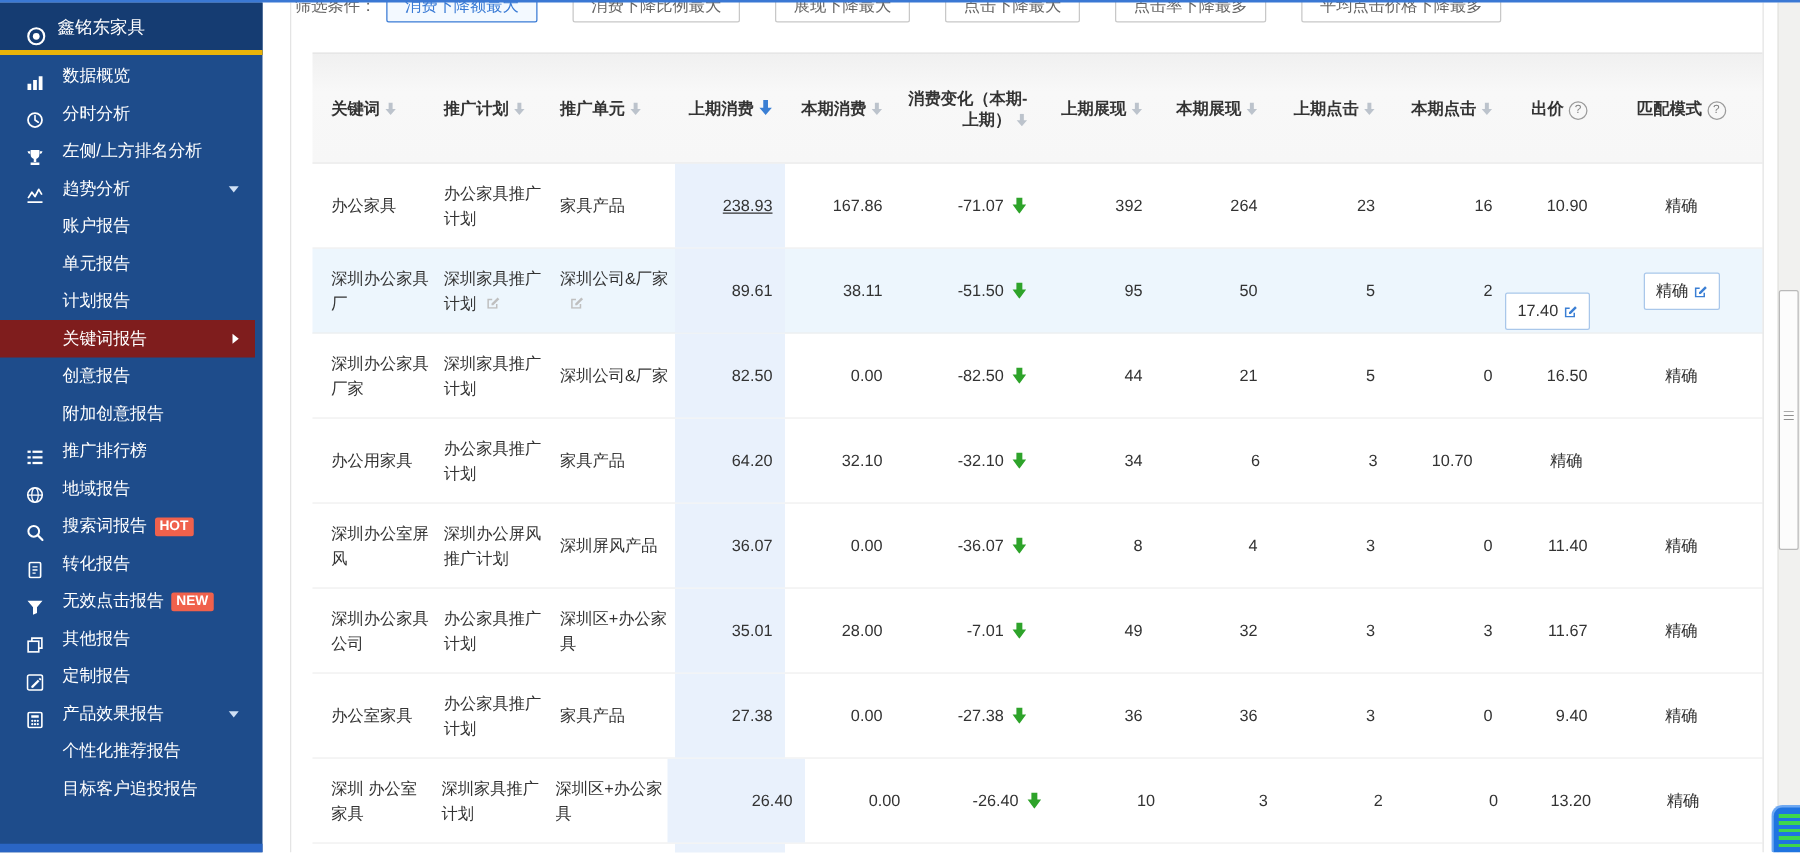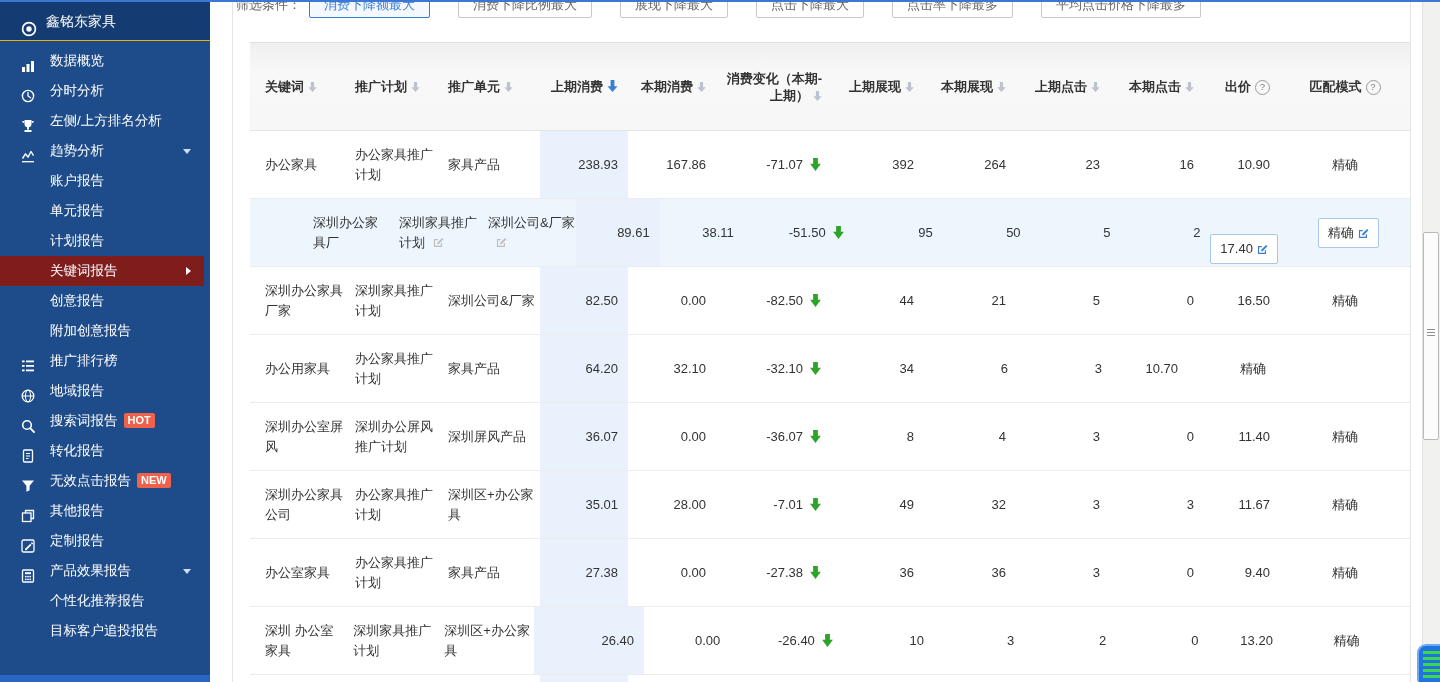--- a/index.html
+++ b/index.html
@@ -1,21 +1,21 @@
 <!DOCTYPE html>
 <html><head>
 <meta charset="utf-8">
 <style>
   html,body{margin:0;padding:0;width:1440px;height:682px;overflow:hidden;
     font-family:"Liberation Sans","DejaVu Sans",sans-serif;background:#fff;position:relative}
   .topline{position:absolute;top:0;left:0;width:1440px;height:2px;background:#3a78d4;z-index:60}
 
   
   .sidebar{position:absolute;left:0;top:2px;width:210px;height:680px;background:#1e4c8b;z-index:40}
-  .brand{height:38px;line-height:38px;background:#153c72;border-bottom:1px solid #eab308;
+  .brand{height:38px;line-height:38px;background:#153c72;border-bottom:4px solid #eab308;
     color:#fff;font-size:14px;position:relative;cursor:pointer}
   .brand .bicon{position:absolute;left:21px;top:11px;width:16px;height:16px}
   .brand .bname{margin-left:46px}
   .menu{position:absolute;top:44px;left:0;right:6px}
   .mi{position:relative;height:30px;line-height:30px;color:#fff;font-size:13.5px;cursor:pointer;white-space:nowrap}
   .mi .micon{position:absolute;left:21px;top:8px;width:14px;height:14px}
   .mi .mlabel{margin-left:50px}
   .mi.selected{background:#7f1d1d}
   .caret{position:absolute;right:13px;top:13px;width:0;height:0;
     border-left:4px solid transparent;border-right:4px solid transparent;border-top:5px solid #cfe0f5}
@@ -240,21 +240,21 @@
       <div class="trow">
         <div class="td left" style="width: 95px;">
           <span class="tdwrap"><span class="tval">办公家具</span></span>
         </div>
         <div class="td left p2" style="width: 93px;">
           <span class="tdwrap"><span class="tval">办公家具推广计划</span></span>
         </div>
         <div class="td left p2" style="width: 102px;">
           <span class="tdwrap"><span class="tval">家具产品</span></span>
         </div>
-        <div class="td right hl" style="width: 88px;">
+        <div class="td right hl" style="width: 88px; text-decoration: underline;">
           <span class="tdwrap"><span class="tval">238.93</span></span>
         </div>
         <div class="td right" style="width: 88px;">
           <span class="tdwrap"><span class="tval">167.86</span></span>
         </div>
         <div class="td right" style="width: 116px;">
           <span class="tdwrap"><span class="chgval">-71.07</span><span class="garrow"><svg width="13" height="13" viewBox="0 0 12 12">
                 <path fill="#2ea32a" d="M3.8 0h4.4v5.2H11L6 12 1 5.2h2.8z"></path>
               </svg></span></span>
         </div>
@@ -271,21 +271,21 @@
           <span class="tdwrap"><span class="tval">16</span></span>
         </div>
         <div class="td right" style="width: 76px;">
           <span class="tdwrap"><span class="tval">10.90</span></span>
         </div>
         <div class="td center" style="width: 130px;">
           <span class="tdwrap"><span class="tval">精确</span></span>
         </div>
       </div>
       <div class="trow hover">
-        <div class="td left" style="width: 95px; margin-left: 48px;">
+        <div class="td left" style="width: 95px;">
           <span class="tdwrap"><span class="tval">深圳办公家具厂</span></span>
         </div>
         <div class="td left p2" style="width: 93px;">
           <span class="tdwrap"><span class="tval">深圳家具推广计划</span><span class="epen gray"><svg width="11" height="11" viewBox="0 0 12 12">
                 <path fill="currentColor" d="M1 3.2h4.2v1.3H2.3v6.2h6.2V7.8h1.3V12H1z"></path>
                 <path fill="currentColor" d="M4.6 7.4 9.9 2.1l1.5 1.5-5.3 5.3H4.6z"></path>
               </svg></span></span>
         </div>
         <div class="td left p2" style="width: 102px;">
           <span class="tdwrap"><span class="tval">深圳公司&amp;厂家</span><span class="epen gray"><svg width="11" height="11" viewBox="0 0 12 12">

